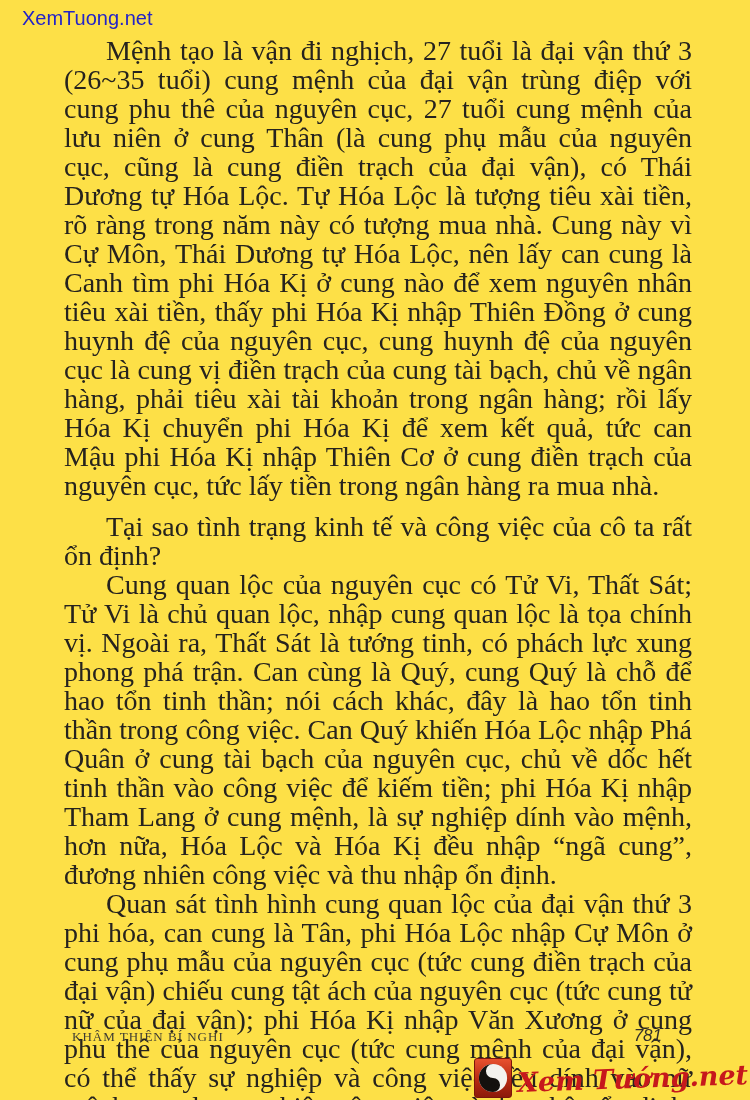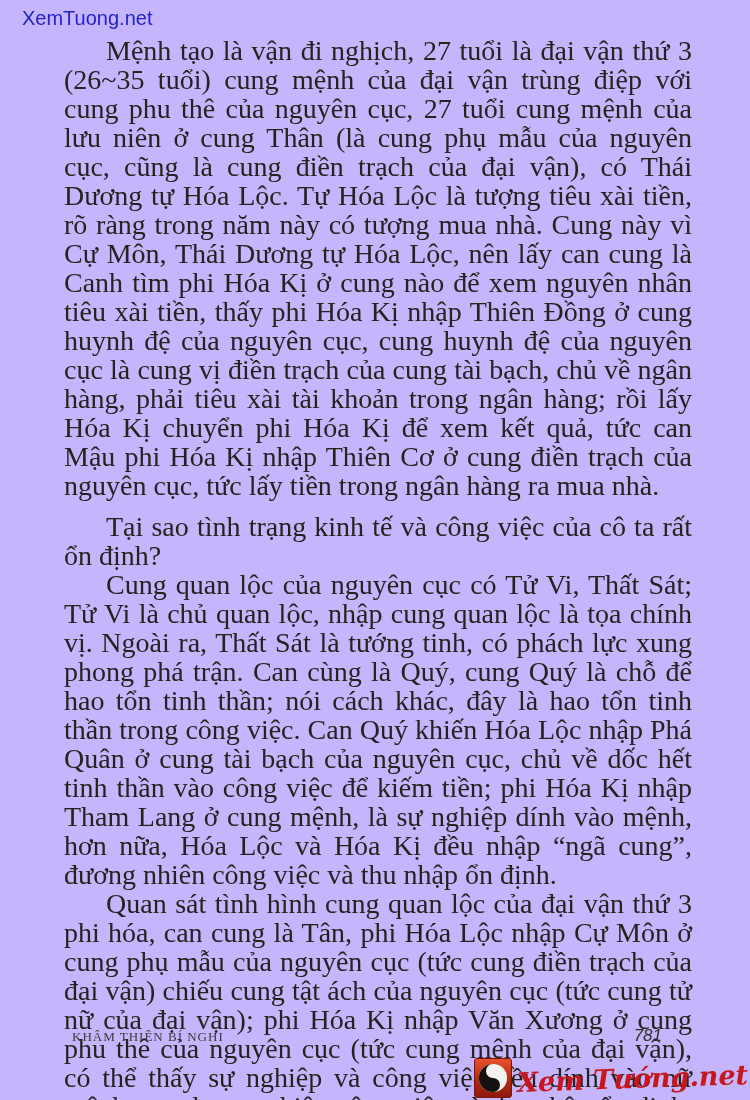--- a/index.html
+++ b/index.html
@@ -5,21 +5,21 @@
   * { margin: 0; padding: 0; box-sizing: border-box; }
   html, body { width: 750px; height: 1100px; }
   body {
     font-family: "Liberation Serif", serif;
     background: #ffffff;
   }
   .page {
     position: relative;
     width: 750px;
     height: 1100px;
-    background: #c4b5fd;
+    background: #fde047;
     overflow: hidden;
   }
   .watermark {
     position: absolute;
     left: 22px;
     top: 7px;
     font-family: "Liberation Sans", sans-serif;
     font-size: 20px;
     color: #2323c8;
   }

